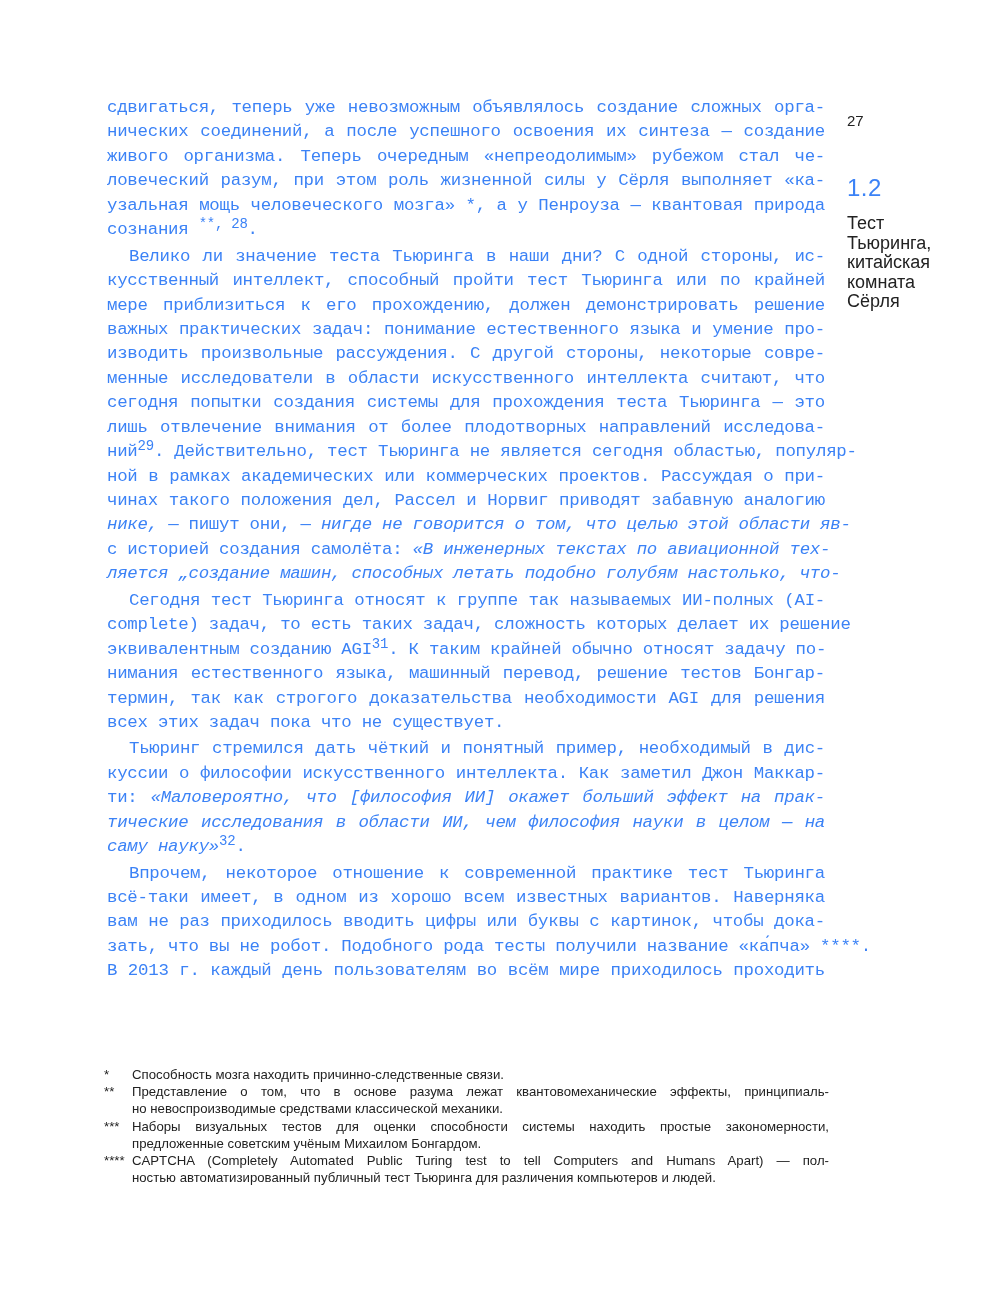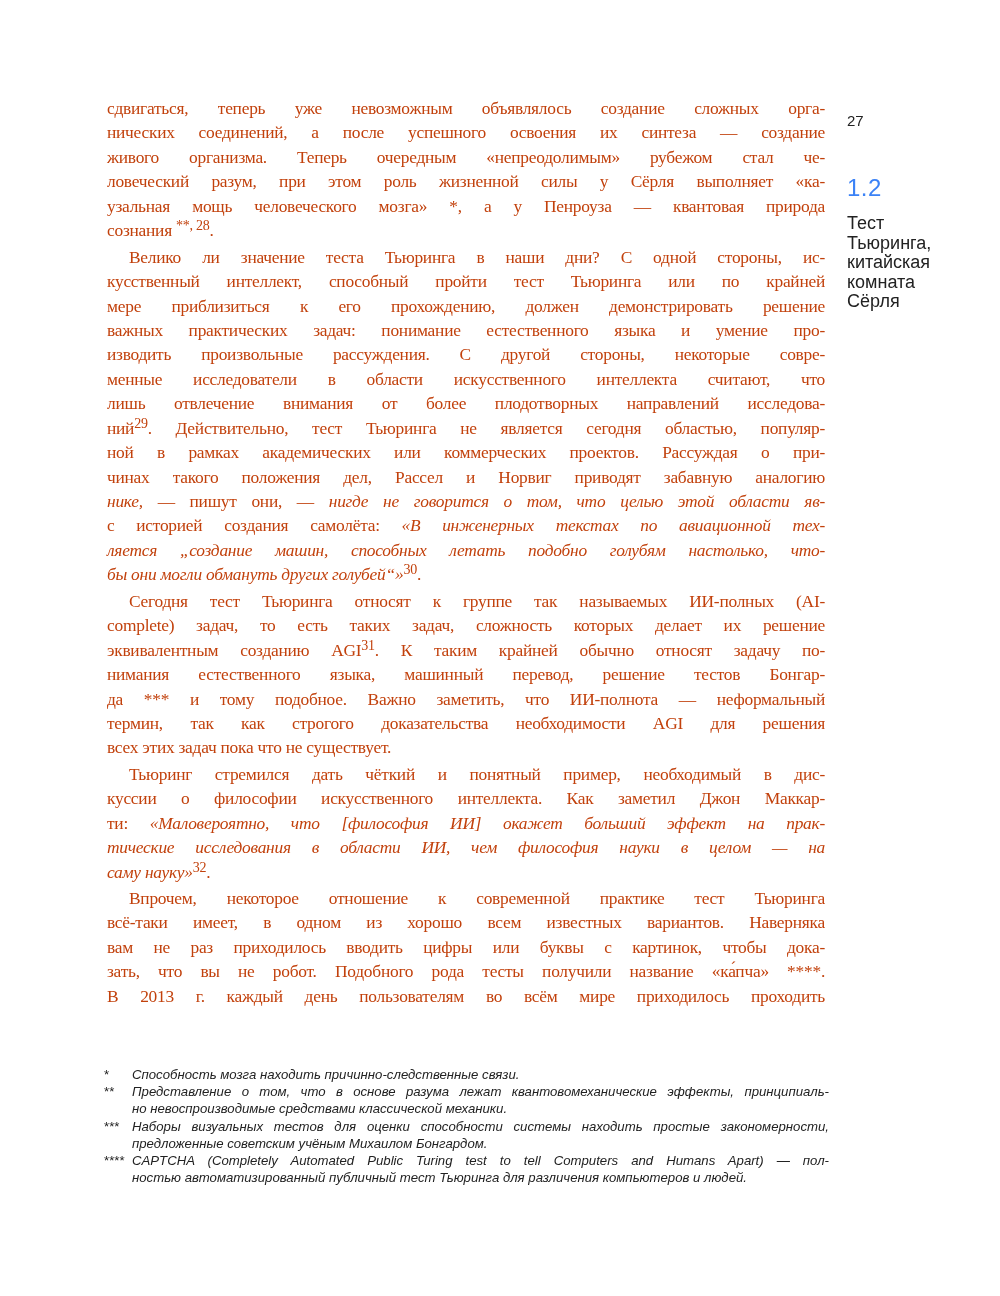--- a/index.html
+++ b/index.html
@@ -1,41 +1,41 @@
 <!DOCTYPE html>
 <html><head>
 <meta charset="utf-8">
 <style>
   html, body { margin: 0; padding: 0; background: #ffffff; }
   body { width: 1000px; height: 1296px; position: relative; overflow: hidden; }
   .page { position: absolute; left: 0; top: 0; width: 1000px; height: 1296px; background: #fff; }
   .body-text {
     position: absolute; left: 107px; top: 96px; width: 718px;
-    font-family: Liberation Serif, serif;
-    font-size: 17.4px; line-height: 24.45px; color: #c2410c;
+    font-family: Liberation Mono, monospace;
+    font-size: 17.4px; line-height: 24.45px; color: #3b82f6;
     letter-spacing: -0.25px;
   }
   .line { display: block; white-space: nowrap; text-align: justify; text-align-last: justify; height: 24.45px; }
   .line.last { text-align-last: left; }
   .line.indent { padding-left: 22px; }
   .para-gap { height: 2px; }
   .it { font-style: italic; }
   sup { font-size: 14px; line-height: 0; vertical-align: 6px; }
   .margin-col { position: absolute; left: 847px; font-family: "Liberation Sans", "DejaVu Sans", sans-serif; color: #222; }
   .page-number { top: 112px; font-size: 15px; }
   .section-number { top: 174px; font-size: 24px; font-weight: normal; color: #3b82f6; letter-spacing: 0.5px; }
   .section-title { top: 214px; font-size: 18px; line-height: 19.5px; width: 110px; }
   .footnotes {
     position: absolute; left: 104px; top: 1066px; width: 725px;
     font-family: "Liberation Sans", "DejaVu Sans", sans-serif;
     font-size: 13.2px; line-height: 17.2px; color: #222;
   }
   .fn { display: flex; }
   .fn-mark { width: 28px; flex: 0 0 28px; }
-  .fn-text { flex: 1; font-style: italic; }
+  .fn-text { flex: 1; }
   .fn-text .fl { display: block; white-space: nowrap; text-align: justify; text-align-last: justify; }
   .fn-text .fl.last { text-align-last: left; }
 </style>
 </head>
 <body>
 
 <div class="page">
 
   <div class="margin-col page-number">27</div>
   <div class="margin-col section-number">1.2</div>
@@ -59,37 +59,36 @@
     </div>
     <div class="para-gap"></div>
 
     <div>
       <span class="line indent">Велико ли значение теста Тьюринга в наши дни? С одной стороны, ис-</span>
       <span class="line">кусственный интеллект, способный пройти тест Тьюринга или по крайней</span>
       <span class="line">мере приблизиться к его прохождению, должен демонстрировать решение</span>
       <span class="line">важных практических задач: понимание естественного языка и умение про-</span>
       <span class="line">изводить произвольные рассуждения. С другой стороны, некоторые совре-</span>
       <span class="line">менные исследователи в области искусственного интеллекта считают, что</span>
+      <span class="line">сегодня попытки создания системы для прохождения теста Тьюринга — это</span>
       <span class="line">лишь отвлечение внимания от более плодотворных направлений исследова-</span>
       <span class="line"><span>ний</span><sup>29</sup><span>. Действительно, тест Тьюринга не является сегодня областью, популяр-</span></span>
       <span class="line">ной в рамках академических или коммерческих проектов. Рассуждая о при-</span>
       <span class="line">чинах такого положения дел, Рассел и Норвиг приводят забавную аналогию</span>
       <span class="line"><span class="it">нике, </span><span>— пишут они, — </span><span class="it">нигде не говорится о том, что целью этой области яв-</span></span>
       <span class="line"><span>с историей создания самолёта: </span><span class="it">«В инженерных текстах по авиационной тех-</span></span>
       <span class="line it">ляется „создание машин, способных летать подобно голубям настолько, что-</span>
-      <span class="line last"><span class="it">бы они могли обмануть других голубей“»</span><sup>30</sup><span>.</span></span>
     </div>
     <div class="para-gap"></div>
 
     <div>
       <span class="line indent">Сегодня тест Тьюринга относят к группе так называемых ИИ-полных (AI-</span>
       <span class="line">complete) задач, то есть таких задач, сложность которых делает их решение</span>
       <span class="line"><span>эквивалентным созданию AGI</span><sup>31</sup><span>. К таким крайней обычно относят задачу по-</span></span>
       <span class="line">нимания естественного языка, машинный перевод, решение тестов Бонгар-</span>
-      <span class="line">да *** и тому подобное. Важно заметить, что ИИ-полнота — неформальный</span>
       <span class="line">термин, так как строгого доказательства необходимости AGI для решения</span>
       <span class="line last">всех этих задач пока что не существует.</span>
     </div>
     <div class="para-gap"></div>
 
     <div>
       <span class="line indent">Тьюринг стремился дать чёткий и понятный пример, необходимый в дис-</span>
       <span class="line">куссии о философии искусственного интеллекта. Как заметил Джон Маккар-</span>
       <span class="line"><span>ти: </span><span class="it">«Маловероятно, что [философия ИИ] окажет больший эффект на прак-</span></span>
       <span class="line it">тические исследования в области ИИ, чем философия науки в целом — на</span>

